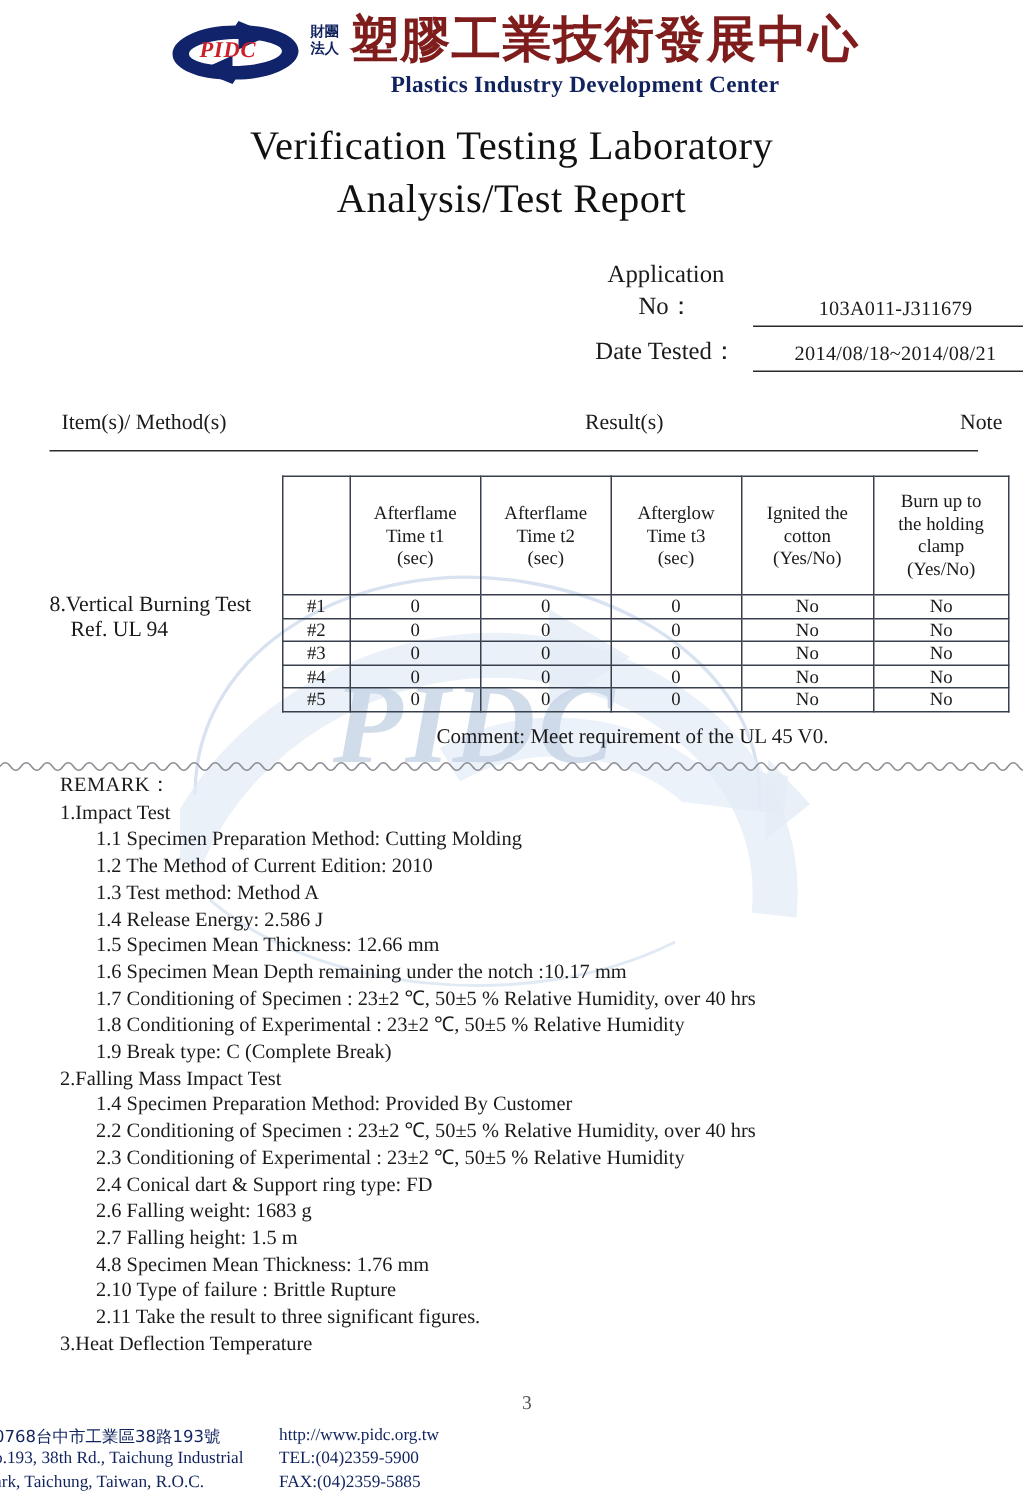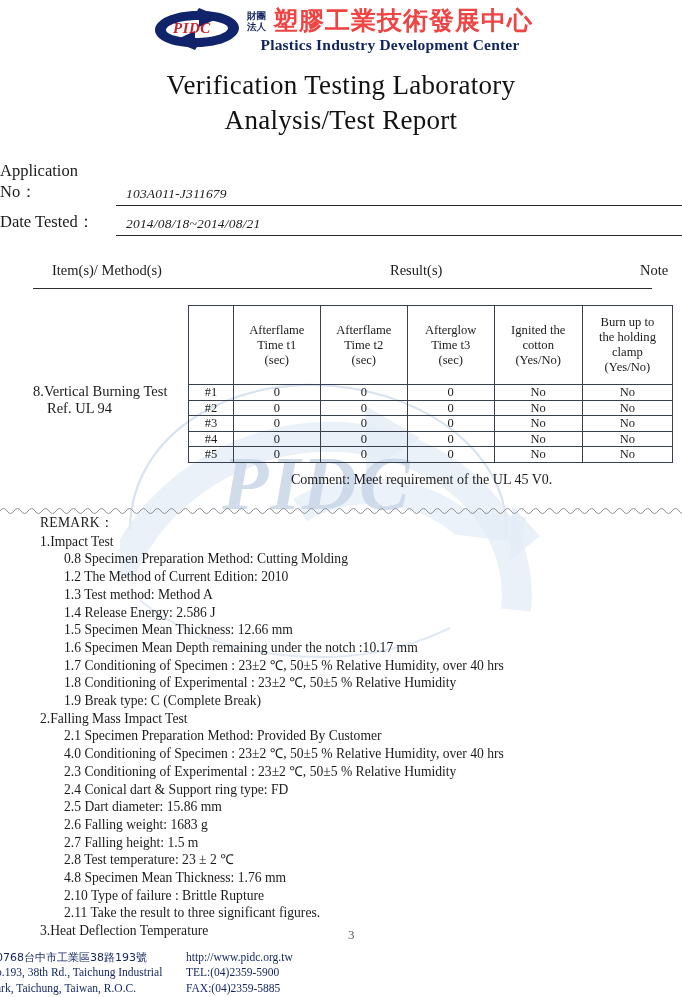--- a/index.html
+++ b/index.html
@@ -42,57 +42,56 @@
   .cnblock{margin-left:2px;}
   .cn-small{
     display:inline-block;vertical-align:middle;
     font-family:"DejaVu Sans", sans-serif;
     font-size:9.5px;line-height:11px;color:#10235e;font-weight:700;
     text-align:center;margin-right:3px;
   }
   .cn-big{
     display:inline-block;vertical-align:middle;
     font-family:"DejaVu Sans", sans-serif;
-    font-size:25px;font-weight:700;color:#ef4444;letter-spacing:1px;
+    font-size:33px;font-weight:700;color:#7f1d1d;letter-spacing:1px;
   }
   .en-sub{
     font-family:"Liberation Serif", serif;
     font-size:15.5px;font-weight:700;color:#10235e;
     text-align:center;margin-top:-1px;letter-spacing:.2px;
   }
 
   .title1,.title2{
     text-align:center;
     font-family:"Liberation Serif", serif;
     font-size:27px;color:#111;
   }
   .title1{margin-top:16px;letter-spacing:.3px;}
   .title2{margin-top:4px;letter-spacing:.3px;}
 
   
-  .meta{margin-top:40px;}
+  .meta{margin-top:40px;padding-left:386px;text-align:center;}
   .meta-row{display:flex;align-items:flex-end;height:30px;}
   .meta-label{
     font-size:16.5px;width:116px;flex:0 0 auto;padding-bottom:3px;
   }
   .meta-value{
     flex:1 1 auto;font-size:13.5px;
     border-bottom:1.6px solid #2a2a2a;
     padding:0 0 3px 10px;
     letter-spacing:.2px;
-    font-style:italic;
   }
 
   
   .cols{
     position:relative;margin-top:26px;height:22px;
     font-size:14.5px;
   }
   .cols span{position:absolute;top:0;}
-  .c-item{left:52px;}
+  .c-item{left:41px;}
   .c-result{left:390px;}
   .c-note{left:640px;}
   .rule{
     height:0;border-top:1.7px solid #2d2d2d;
     margin:4px 30px 0 33px;
   }
 
   
   .tblwrap{position:relative;margin-top:16px;}
   table.vb{
@@ -298,41 +297,39 @@
 
   <svg class="wavy" viewBox="0 0 682 10" width="682" height="10" preserveAspectRatio="none">
     <path d="M0,6 q3.5,-5 7,0 t7,0 t7,0 t7,0 t7,0 t7,0 t7,0 t7,0 t7,0 t7,0 t7,0 t7,0 t7,0 t7,0 t7,0 t7,0 t7,0 t7,0 t7,0 t7,0 t7,0 t7,0 t7,0 t7,0 t7,0 t7,0 t7,0 t7,0 t7,0 t7,0 t7,0 t7,0 t7,0 t7,0 t7,0 t7,0 t7,0 t7,0 t7,0 t7,0 t7,0 t7,0 t7,0 t7,0 t7,0 t7,0 t7,0 t7,0 t7,0 t7,0 t7,0 t7,0 t7,0 t7,0 t7,0 t7,0 t7,0 t7,0 t7,0 t7,0 t7,0 t7,0 t7,0 t7,0 t7,0 t7,0 t7,0 t7,0 t7,0 t7,0 t7,0 t7,0 t7,0 t7,0 t7,0 t7,0 t7,0 t7,0 t7,0 t7,0 t7,0 t7,0 t7,0 t7,0 t7,0 t7,0 t7,0 t7,0 t7,0 t7,0 t7,0 t7,0 t7,0 t7,0 t7,0 t7,0 t7,0 t7,0 t7,0" fill="none" stroke="#8f9096" stroke-width="1"></path>
   </svg>
 
   <div class="remark">
     <div class="rk-h">REMARK：</div>
 
     <div>
       <div class="rk-1">1.Impact  Test</div>
-      <div class="rk-2">0.8 Specimen Preparation Method: Cutting Molding</div>
+      <div class="rk-2">1.1 Specimen Preparation Method: Cutting Molding</div>
       <div class="rk-2">1.2 The Method of Current Edition: 2010</div>
       <div class="rk-2">1.3 Test method: Method A</div>
       <div class="rk-2">1.4 Release Energy: 2.586 J</div>
       <div class="rk-2">1.5 Specimen Mean Thickness: 12.66 mm</div>
       <div class="rk-2">1.6 Specimen Mean Depth remaining under the notch :10.17 mm</div>
       <div class="rk-2">1.7 Conditioning of Specimen : 23±2 ℃, 50±5 % Relative Humidity, over 40 hrs</div>
       <div class="rk-2">1.8 Conditioning of Experimental : 23±2 ℃, 50±5 % Relative Humidity</div>
       <div class="rk-2">1.9 Break type: C (Complete Break)</div>
     </div>
 
     <div>
       <div class="rk-1">2.Falling Mass Impact Test</div>
-      <div class="rk-2">2.1 Specimen Preparation Method: Provided By Customer</div>
-      <div class="rk-2">4.0 Conditioning of Specimen : 23±2 ℃, 50±5 % Relative Humidity, over 40 hrs</div>
+      <div class="rk-2">1.4 Specimen Preparation Method: Provided By Customer</div>
+      <div class="rk-2">2.2 Conditioning of Specimen : 23±2 ℃, 50±5 % Relative Humidity, over 40 hrs</div>
       <div class="rk-2">2.3 Conditioning of Experimental : 23±2 ℃, 50±5 % Relative Humidity</div>
       <div class="rk-2">2.4 Conical dart &amp; Support ring type: FD</div>
-      <div class="rk-2">2.5 Dart diameter: 15.86 mm</div>
       <div class="rk-2">2.6 Falling weight: 1683 g</div>
       <div class="rk-2">2.7 Falling height: 1.5 m</div>
-      <div class="rk-2">2.8 Test temperature: 23 ± 2 ℃</div>
       <div class="rk-2">4.8 Specimen Mean Thickness: 1.76 mm</div>
       <div class="rk-2">2.10 Type of failure : Brittle Rupture</div>
       <div class="rk-2">2.11 Take the result to three significant figures.</div>
     </div>
 
     <div>
       <div class="rk-1">3.Heat Deflection Temperature</div>
     </div>
   </div>
 

